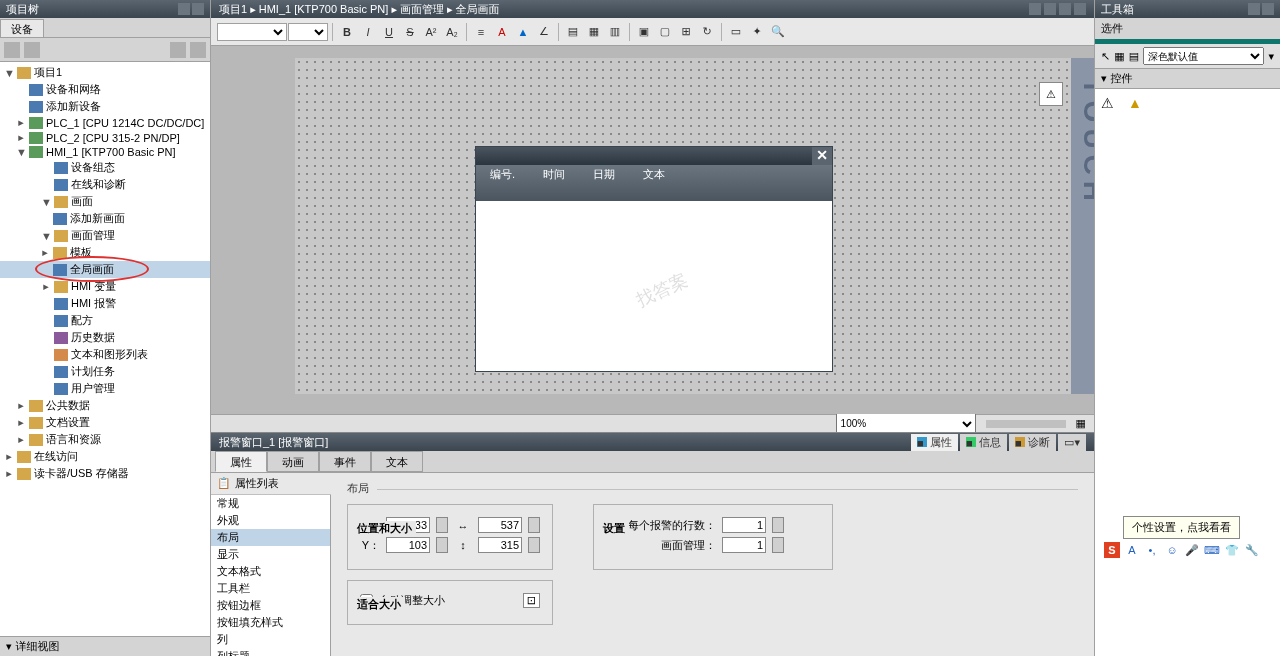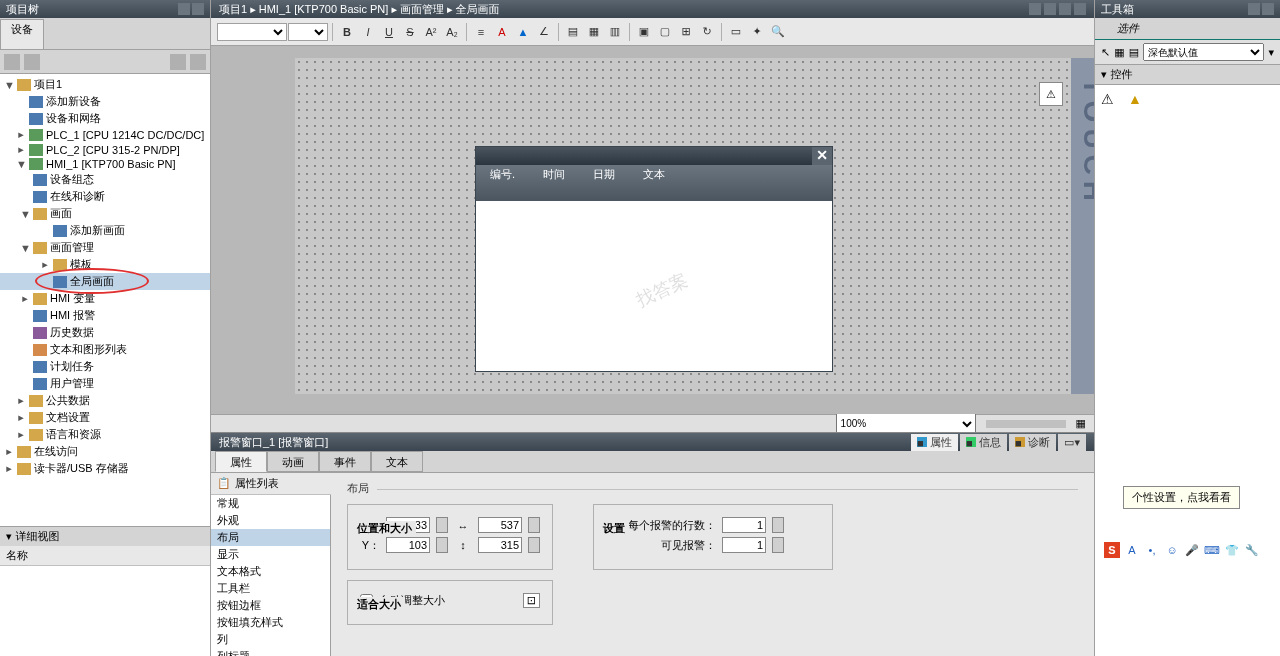--- a/index.html
+++ b/index.html
@@ -2,35 +2,35 @@
 <html><head>
 <meta charset="utf-8">
 <style>
 * { margin: 0; padding: 0; box-sizing: border-box; font-family: "Microsoft YaHei", Arial, sans-serif; font-size: 11px; }
 body { background: #f0f0f0; overflow: hidden; }
 .app { display: flex; height: 656px; width: 1280px; }
 .left-panel { width: 211px; background: #e8e8e8; border-right: 1px solid #a0a0a0; display: flex; flex-direction: column; }
 .panel-title { background: linear-gradient(#5a6570, #3a4550); color: #fff; padding: 2px 6px; display: flex; justify-content: space-between; align-items: center; height: 18px; }
 .panel-title .icons { display: flex; gap: 2px; }
 .panel-title .icons span { width: 12px; height: 12px; background: #6a7580; display: inline-block; }
-.tab-strip { background: #d4d4d4; height: 32px; display: flex; border-bottom: 1px solid #a0a0a0; text-align: center; }
+.tab-strip { background: #d4d4d4; height: 20px; display: flex; border-bottom: 1px solid #a0a0a0; text-align: center; }
 .tab-strip .tab { padding: 2px 10px; background: #e8e8e8; border: 1px solid #a0a0a0; border-bottom: none; margin-top: 1px; }
 .toolbar-row { background: #d4d4d4; height: 24px; border-bottom: 1px solid #a0a0a0; display: flex; align-items: center; padding: 0 4px; gap: 4px; justify-content: space-between; }
 .toolbar-row .tb-icon { width: 16px; height: 16px; background: #b0b0b0; }
 .tree { flex: 1; background: #fff; overflow: auto; padding: 2px 0; }
 .tree-node { display: flex; align-items: center; padding: 1px 2px; cursor: pointer; white-space: nowrap; }
 .tree-node.selected { background: #c0d4e8; }
 .tree-node .exp { width: 10px; text-align: center; color: #555; }
 .tree-node .nicon { width: 14px; height: 12px; margin: 0 3px; display: inline-block; }
 .tree-node .nicon.folder { background: #d4a84a; }
 .tree-node .nicon.blue { background: #4a7ab0; }
 .tree-node .nicon.green { background: #5a9a5a; }
 .tree-node .nicon.purple { background: #8a5a9a; }
 .tree-node .nicon.orange { background: #d48a4a; }
-.ind-0{padding-left:4px}.ind-1{padding-left:16px}.ind-2{padding-left:20px}.ind-3{padding-left:40px}
+.ind-0{padding-left:4px}.ind-1{padding-left:16px}.ind-2{padding-left:41px}.ind-3{padding-left:40px}
 .red-circle { position: relative; }
 .red-circle::after { content: ""; position: absolute; left: 35px; top: -5px; width: 110px; height: 22px; border: 2px solid #e03030; border-radius: 50%; pointer-events: none; }
 .detail-section { border-top: 1px solid #a0a0a0; }
 .detail-hdr { background: #d4d4d4; padding: 2px 6px; display: flex; align-items: center; }
 .detail-hdr .exp { margin-right: 4px; }
 .detail-body { background: #fff; height: 110px; }
 .detail-body .col-hdr { background: #e8e8e8; border-bottom: 1px solid #c0c0c0; padding: 2px 6px; }
 .center-panel { flex: 1; display: flex; flex-direction: column; background: #f0abfc; }
 .breadcrumb { background: linear-gradient(#5a6570, #3a4550); color: #fff; padding: 2px 8px; height: 18px; display: flex; justify-content: space-between; align-items: center; }
 .breadcrumb .bc-icons { display: flex; gap: 3px; }
@@ -71,27 +71,27 @@
 .prop-section-title { color: #333; padding-bottom: 2px; margin-bottom: 6px; position: relative; }
 .prop-section-title::after { content: ""; position: absolute; left: 30px; right: 0; top: 8px; height: 1px; background: #c0c0c0; }
 .fieldset { border: 1px solid #b0b0b0; padding: 8px 12px 12px; margin-bottom: 10px; background: #e8e8e8; position: relative; }
 .fieldset .legend { position: absolute; top: -8px; left: 5px; background: #e8e8e8; padding: 0 4px; font-weight: bold; margin-top: 24px; }
 .fieldset-row { display: flex; align-items: center; gap: 6px; margin: 4px 0; }
 .fieldset-row label { width: 20px; text-align: right; }
 .num-input { width: 44px; height: 16px; border: 1px solid #888; background: #fff; text-align: right; padding: 0 2px; }
 .spinner { width: 12px; height: 16px; background: #d0d0d0; border: 1px solid #888; }
 .prop-cols { display: flex; gap: 40px; }
 .right-panel { width: 186px; background: #e8e8e8; border-left: 1px solid #a0a0a0; display: flex; flex-direction: column; }
-.opt-row { background: #d4d4d4; padding: 3px 22px; border-bottom: 1px solid #0f766e; font-style: italic; }
+.opt-row { background: #d4d4d4; padding: 3px 6px; border-bottom: 5px solid #0f766e; }
 .opt-toolbar { background: #e0e0e0; padding: 3px 6px; display: flex; align-items: center; gap: 4px; border-bottom: 1px solid #a0a0a0; }
 .opt-toolbar select { flex: 1; height: 18px; font-size: 10px; }
 .ctrl-hdr { background: #d4d4d4; padding: 2px 6px; border-bottom: 1px solid #a0a0a0; display: flex; align-items: center; }
 .ctrl-body { flex: 1; background: #fff; padding: 6px; }
 .ctrl-body .wicon { display: inline-block; width: 18px; height: 16px; margin-right: 6px; font-size: 14px; }
-.tooltip-float { position: absolute; right: 40px; top: 486px; background: #fffff0; border: 1px solid #888; padding: 3px 8px; }
+.tooltip-float { position: absolute; right: 40px; top: 516px; background: #fffff0; border: 1px solid #888; padding: 3px 8px; }
 .ime-bar { position: absolute; right: 20px; top: 542px; display: flex; gap: 4px; align-items: center; }
 .ime-bar span { width: 16px; height: 16px; display: inline-flex; align-items: center; justify-content: center; }
 .watermark { position: absolute; left: 340px; top: 220px; transform: rotate(-25deg); color: rgba(150,150,150,0.3); font-size: 18px; pointer-events: none; }
 </style>
 </head>
 <body>
 
 <div class="app">
 
   <div class="left-panel">
@@ -117,26 +117,26 @@
     </div>
     <div class="tree" id="tree">
         <div class="tree-node ind-0">
           <span class="exp">▼</span>
           <span class="nicon folder"></span>
           <span>项目1</span>
         </div>
         <div class="tree-node ind-1">
           <span class="exp"></span>
           <span class="nicon blue"></span>
+          <span>设备和网络</span>
+        </div>
+        <div class="tree-node ind-1">
+          <span class="exp"></span>
+          <span class="nicon blue"></span>
           <span>添加新设备</span>
-        </div>
-        <div class="tree-node ind-1">
-          <span class="exp"></span>
-          <span class="nicon blue"></span>
-          <span>设备和网络</span>
         </div>
         <div class="tree-node ind-1">
           <span class="exp">▸</span>
           <span class="nicon green"></span>
           <span>PLC_1 [CPU 1214C DC/DC/DC]</span>
         </div>
         <div class="tree-node ind-1">
           <span class="exp">▸</span>
           <span class="nicon green"></span>
           <span>PLC_2 [CPU 315-2 PN/DP]</span>
@@ -183,20 +183,25 @@
         </div>
         <div class="tree-node ind-2">
           <span class="exp">▸</span>
           <span class="nicon folder"></span>
           <span>HMI 变量</span>
         </div>
         <div class="tree-node ind-2">
           <span class="exp"></span>
           <span class="nicon blue"></span>
           <span>HMI 报警</span>
+        </div>
+        <div class="tree-node ind-2">
+          <span class="exp"></span>
+          <span class="nicon blue"></span>
+          <span>配方</span>
         </div>
         <div class="tree-node ind-2">
           <span class="exp"></span>
           <span class="nicon purple"></span>
           <span>历史数据</span>
         </div>
         <div class="tree-node ind-2">
           <span class="exp"></span>
           <span class="nicon orange"></span>
           <span>文本和图形列表</span>
@@ -234,23 +239,20 @@
         <div class="tree-node ind-0">
           <span class="exp">▸</span>
           <span class="nicon folder"></span>
           <span>读卡器/USB 存储器</span>
         </div>
       </div>
     <div class="detail-section">
       <div class="detail-hdr">
         <span class="exp">▾</span>
         <span>详细视图</span>
-      </div>
-      <div class="detail-body">
-        <div class="col-hdr">名称</div>
       </div>
     </div>
   </div>
 
   <div class="center-panel">
     <div class="breadcrumb">
       <span>项目1 ▸ HMI_1 [KTP700 Basic PN] ▸ 画面管理 ▸ 全局画面</span>
       <div class="bc-icons">
           <span></span>
           <span></span>
@@ -402,21 +404,21 @@
             </div>
             <div>
               <div class="fieldset" style="min-width:240px">
                 <div class="legend">设置</div>
                 <div class="fieldset-row">
                   <label style="width:110px">每个报警的行数：</label>
                   <input class="num-input" value="1" style="">
                     <div class="spinner"></div>
                 </div>
                 <div class="fieldset-row">
-                  <label style="width:110px">可见报警：</label>
+                  <label style="width:110px">画面管理：</label>
                   <input class="num-input" value="1" style="">
                     <div class="spinner"></div>
                 </div>
               </div>
             </div>
           </div>
         </div>
       </div>
     </div>
   </div>

